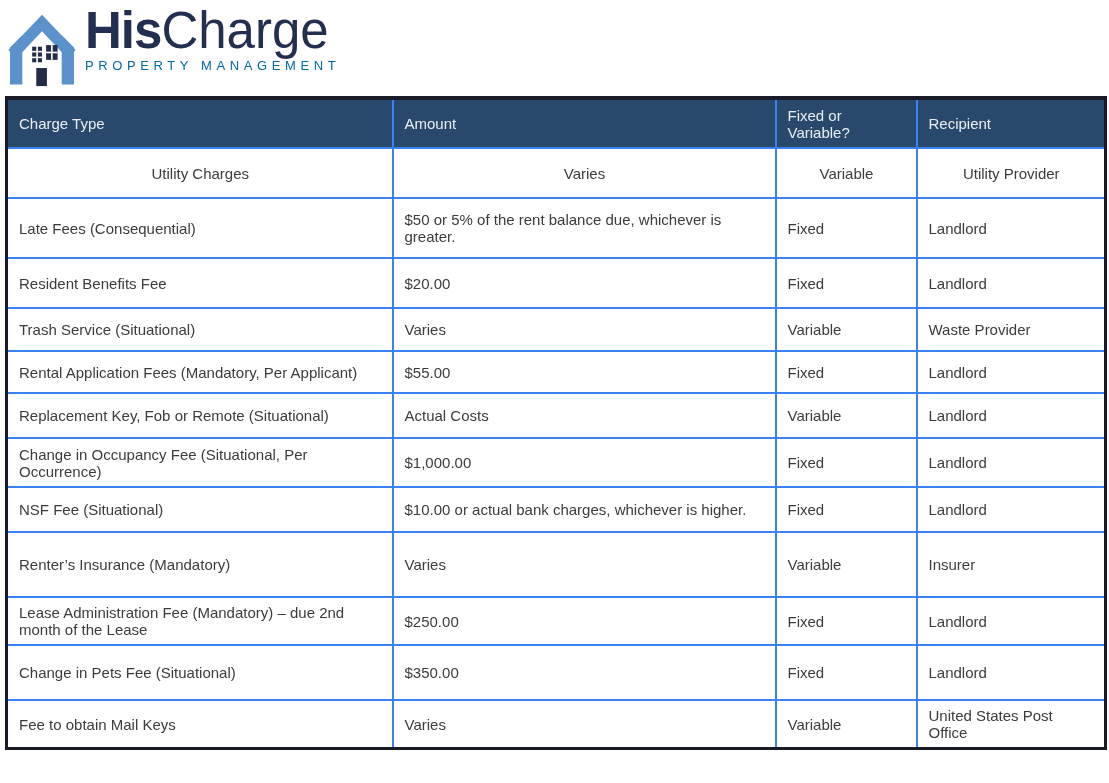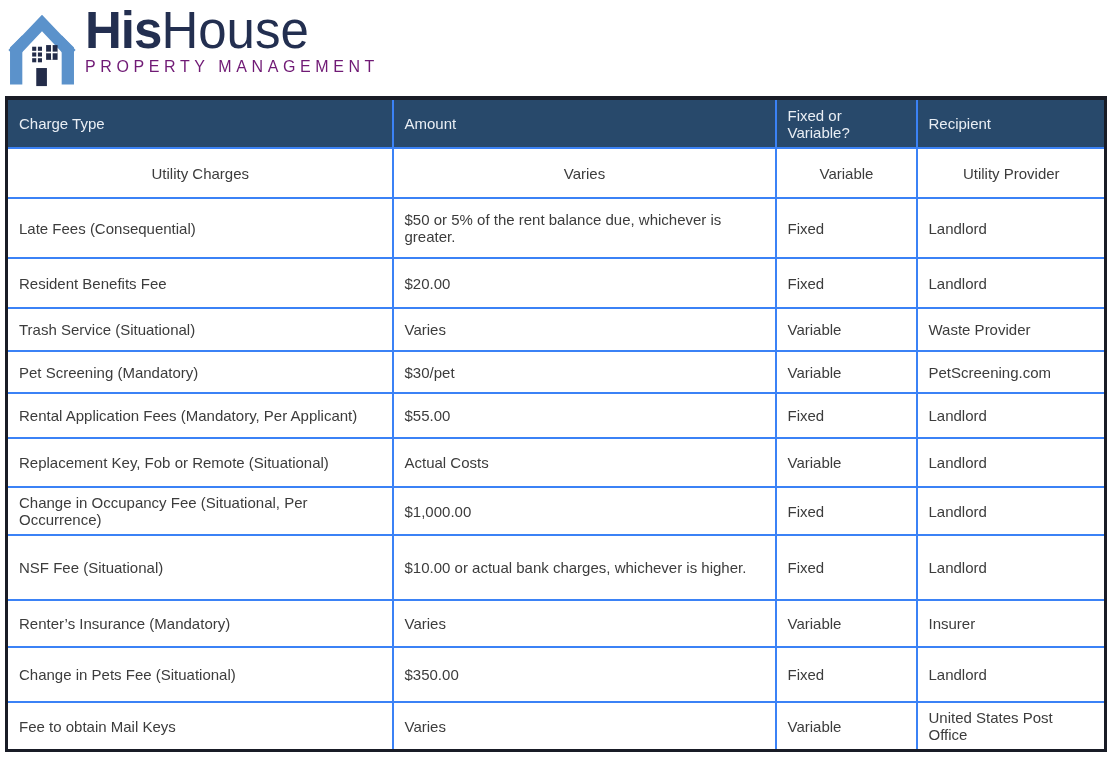--- a/index.html
+++ b/index.html
@@ -18,23 +18,23 @@
     box-sizing:border-box;
   }
   .logo{display:flex;align-items:flex-start;}
   .logo-icon{width:74px;height:82px;margin-top:4px;flex:0 0 auto;}
   .logo-text{margin-left:6px;line-height:1;}
   .brand{white-space:nowrap;color:var(--navy,#232F50);}
   .brand-bold{font-size:51px;font-weight:700;letter-spacing:-1px;}
   .brand-light{font-size:51px;font-weight:400;letter-spacing:0px;}
   .tagline{
     margin-top:3px;
-    font-size:16px;
+    font-size:13px;
     letter-spacing:4.6px;
-    color:#701a75;
+    color:#0369a1;
     white-space:nowrap;
   }
   .page-title{
     margin:0 0 0 auto;
     font-size:38px;
     font-weight:400;
     letter-spacing:2.5px;
     color:#2A3342;
     white-space:nowrap;
   }
@@ -108,21 +108,21 @@
 
         <g>
           <rect x="50" y="44" width="14" height="18" fill="#232C49"></rect>
           <line x1="57" y1="44" x2="57" y2="62" stroke="#ffffff" stroke-width="2"></line>
           <line x1="50" y1="53" x2="64" y2="53" stroke="#ffffff" stroke-width="2"></line>
         </g>
 
         <rect x="38" y="72" width="13" height="22" fill="#232C49"></rect>
       </svg>
       <div class="logo-text">
-        <div class="brand"><span class="brand-bold">His</span><span class="brand-light">House</span></div>
+        <div class="brand"><span class="brand-bold">His</span><span class="brand-light">Charge</span></div>
         <div class="tagline">PROPERTY MANAGEMENT</div>
       </div>
     </div>
   </header>
 
   <table class="fee-table">
     <colgroup>
       <col class="col-charge">
         <col class="col-amount">
         <col class="col-fixed">
@@ -155,26 +155,20 @@
           <td>Fixed</td>
           <td>Landlord</td>
         </tr>
         <tr>
           <td>Trash Service (Situational)</td>
           <td>Varies</td>
           <td>Variable</td>
           <td>Waste Provider</td>
         </tr>
         <tr>
-          <td>Pet Screening (Mandatory)</td>
-          <td>$30/pet</td>
-          <td>Variable</td>
-          <td>PetScreening.com</td>
-        </tr>
-        <tr>
           <td>Rental Application Fees (Mandatory, Per Applicant)</td>
           <td>$55.00</td>
           <td>Fixed</td>
           <td>Landlord</td>
         </tr>
         <tr>
           <td>Replacement Key, Fob or Remote (Situational)</td>
           <td>Actual Costs</td>
           <td>Variable</td>
           <td>Landlord</td>
@@ -191,20 +185,26 @@
           <td>Fixed</td>
           <td>Landlord</td>
         </tr>
         <tr>
           <td>Renter’s Insurance (Mandatory)</td>
           <td>Varies</td>
           <td>Variable</td>
           <td>Insurer</td>
         </tr>
         <tr>
+          <td>Lease Administration Fee (Mandatory) – due 2nd month of the Lease</td>
+          <td>$250.00</td>
+          <td>Fixed</td>
+          <td>Landlord</td>
+        </tr>
+        <tr>
           <td>Change in Pets Fee (Situational)</td>
           <td>$350.00</td>
           <td>Fixed</td>
           <td>Landlord</td>
         </tr>
         <tr>
           <td>Fee to obtain Mail Keys</td>
           <td>Varies</td>
           <td>Variable</td>
           <td>United States Post Office</td>

